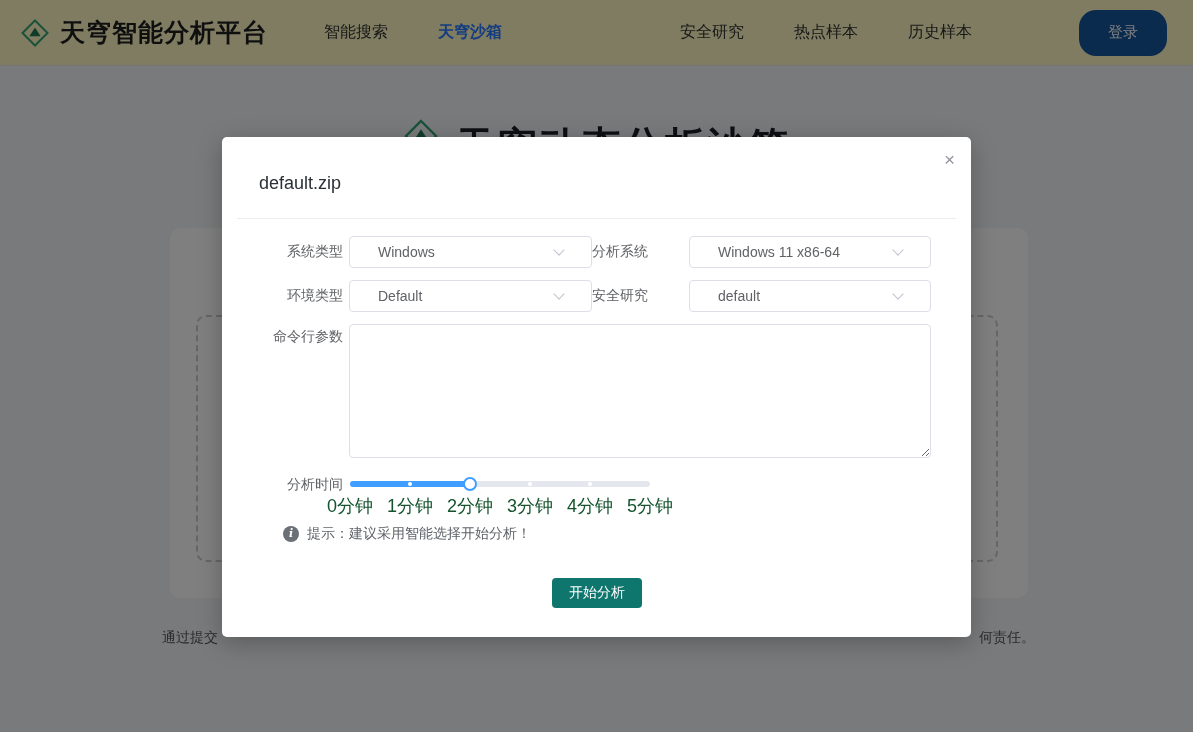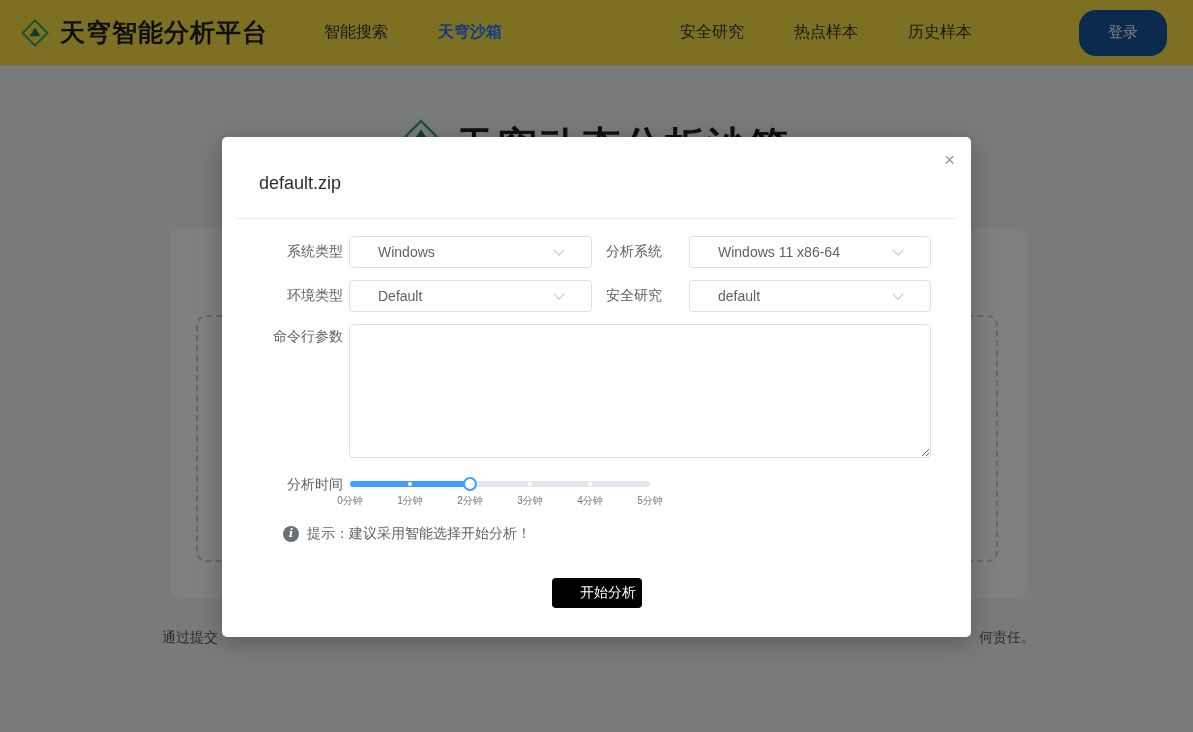--- a/index.html
+++ b/index.html
@@ -1,20 +1,20 @@
 <!DOCTYPE html>
 <html><head>
 <meta charset="utf-8">
 <style>
   * { box-sizing: border-box; }
   html,body { margin:0; padding:0; width:1193px; height:732px; overflow:hidden;
     font-family:"Liberation Sans","DejaVu Sans",sans-serif; background:#f3f4f6; }
 
   
-  .navbar { position:absolute; top:0; left:0; width:1193px; height:66px; background:#fde047;
+  .navbar { position:absolute; top:0; left:0; width:1193px; height:66px; background:#fef9c3;
     border-bottom:1px solid #ebebeb; display:flex; align-items:center; padding:0 20px; z-index:1; }
   .brand { display:flex; align-items:center; gap:10px; }
   .logo-text { font-size:25px; font-weight:700; color:#1f1f1f; letter-spacing:1px; }
   .nav-group-a { display:flex; gap:50px; margin-left:56px; font-size:16px; color:#333; }
   .nav-group-b { display:flex; gap:50px; margin-left:178px; font-size:16px; color:#333; }
   .nav-item { cursor:pointer; white-space:nowrap; }
   .nav-item.active { color:#2979ff; font-weight:700; }
   .login-btn { margin-left:auto; margin-right:6px; width:88px; height:46px; border:none;
     border-radius:17px; background:#15549c; color:#fff; font-size:15px; cursor:pointer;
     font-family:inherit; }
@@ -39,52 +39,52 @@
   .modal-title { position:absolute; left:37px; top:36px; font-size:18px; font-weight:500;
     color:#2b2f36; }
   .close-btn { position:absolute; top:11px; right:12px; background:none; border:none;
     font-size:19px; line-height:19px; color:#94979e; cursor:pointer; padding:2px 4px;
     font-family:inherit; }
   .divider { position:absolute; top:81px; left:15px; right:15px; border-top:1px solid #ececec; }
 
   .form-row { position:absolute; left:0; right:40px; height:32px; display:flex; align-items:center; }
   .row1 { top:99px; } .row2 { top:143px; }
   .flabel { width:121px; text-align:right; color:#606266; flex:none; }
-  .flabel2 { flex:1; text-align:center; color:#606266; }
+  .flabel2 { flex:1; text-align:left; color:#606266; }
   .select { margin-left:6px; width:243px; height:32px; border:1px solid #dcdfe6; border-radius:4px;
     background:#fff; display:flex; align-items:center; padding:0 28px; color:#606266; cursor:pointer; }
   .select.c2 { margin-left:13px; width:242px; }
   .select .val { flex:1; overflow:hidden; white-space:nowrap; }
   .chevron { width:8px; height:8px; border-right:1.5px solid #c0c4cc; border-bottom:1.5px solid #c0c4cc;
     transform:rotate(45deg); margin-top:-5px; flex:none; }
 
   .textarea-row { position:absolute; top:187px; left:0; right:40px; display:flex; align-items:flex-start; }
   .textarea-row .flabel { padding-top:4px; }
   .cmd-textarea { margin-left:6px; flex:1; height:134px; border:1px solid #dcdfe6; border-radius:4px;
     resize:both; font-family:inherit; font-size:14px; color:#606266; padding:6px 10px; outline:none; }
 
   .slider-row { position:absolute; top:339px; left:0; display:flex; align-items:flex-start; }
   .slider { position:relative; width:300px; height:40px; margin-left:7px; margin-top:-1px; }
   .track { position:absolute; top:6px; left:0; width:100%; height:6px; border-radius:3px; background:#e4e7ed; }
   .fill  { position:absolute; top:6px; left:0; height:6px; border-radius:3px; background:#409eff; }
   .stop  { position:absolute; top:7px; width:4px; height:4px; border-radius:50%; background:#fff;
     transform:translateX(-50%); }
   .handle{ position:absolute; top:2px; width:14px; height:14px; border-radius:50%; background:#fff;
     border:2px solid #409eff; transform:translateX(-50%); cursor:grab; }
-  .mark  { position:absolute; top:19px; transform:translateX(-50%); font-size:10px; color:#737373;
+  .mark  { position:absolute; top:19px; transform:translateX(-50%); font-size:18px; color:#14532d;
     white-space:nowrap; }
 
   .tip-row { position:absolute; top:388px; left:61px; display:flex; align-items:center; gap:8px;
     color:#5f6368; font-size:14px; }
   .info-icon { width:16px; height:16px; border-radius:50%; background:#6b6f76; color:#fff;
     font-size:11px; line-height:16px; text-align:center; font-style:italic; font-weight:700;
     font-family:"DejaVu Serif",serif; flex:none; }
 
-  .submit-btn { position:absolute; left:330px; top:441px; width:90px; height:30px; background:#000000;
-    border:none; border-radius:4px; color:#fff; font-size:14px; cursor:pointer; font-family:inherit;text-align:right; }
+  .submit-btn { position:absolute; left:330px; top:441px; width:90px; height:30px; background:#0f766e;
+    border:none; border-radius:4px; color:#fff; font-size:14px; cursor:pointer; font-family:inherit; }
 </style>
 </head>
 <body>
 
 <header class="navbar">
   <div class="brand">
     <svg width="30" height="30" viewBox="0 0 24 24">
       <path d="M12 2 L22 12 L12 22 L2 12 Z" fill="none" stroke="#35a273" stroke-width="1.6"></path>
       <path d="M12 7.5 L16.5 14.5 L7.5 14.5 Z" fill="#1f7a55"></path>
     </svg>

